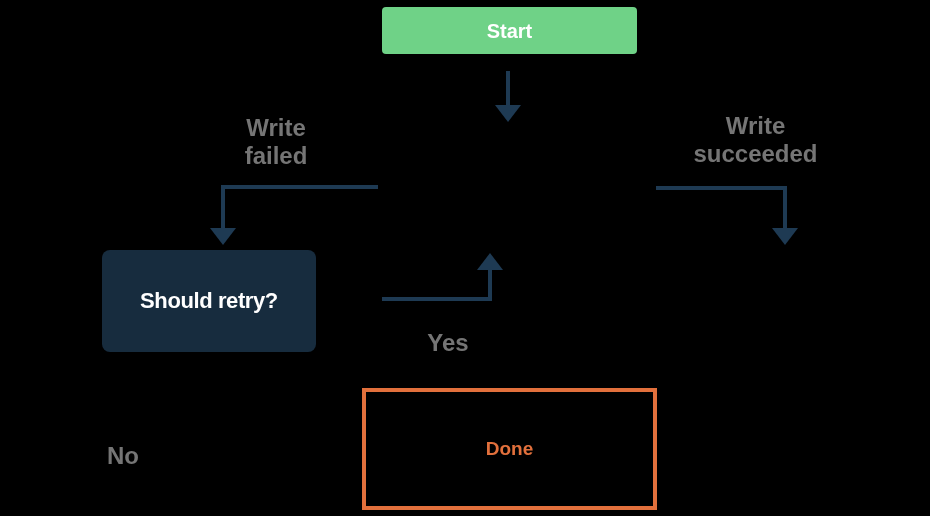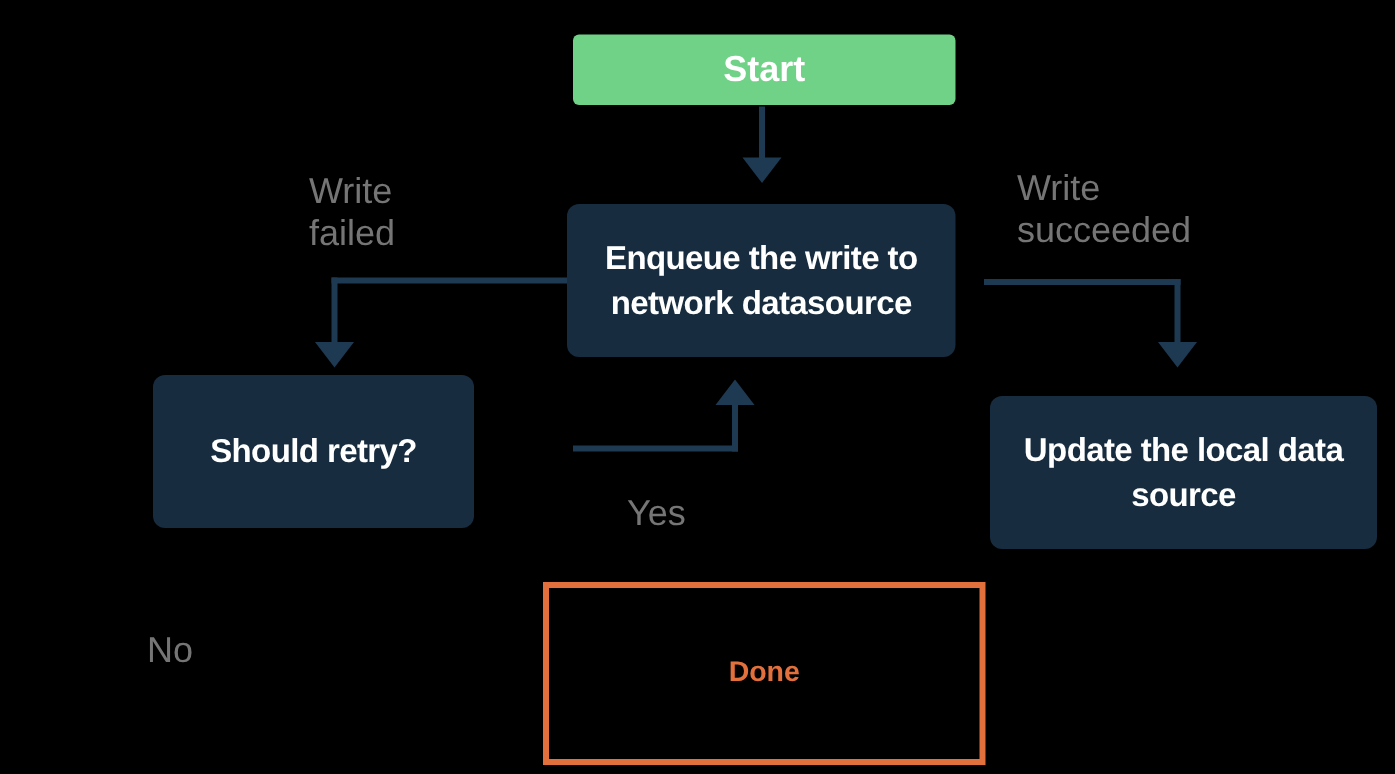--- a/index.html
+++ b/index.html
@@ -7,48 +7,44 @@
     position:relative;width:930px;height:516px;overflow:hidden;
     background:var(--background,#000);
     font-family:"Liberation Sans",sans-serif;
   }
   .node{
     position:absolute;display:flex;align-items:center;justify-content:center;
     box-sizing:border-box;text-align:center;white-space:pre-line;
     background:var(--node-fill,#172C3E);color:var(--node-text,#fff);
     border-radius:8px;font-size:22px;font-weight:700;letter-spacing:-0.4px;line-height:30px;
   }
-  .node.start{background:var(--start-fill,#6FD287);border-radius:4px;font-size:24px;letter-spacing:0;margin-top:16px;}
+  .node.start{background:var(--start-fill,#6FD287);border-radius:4px;font-size:20px;letter-spacing:0;}
   .node.done{background:transparent;border:4px solid var(--done-accent,#E2703C);
     color:var(--done-accent,#E2703C);border-radius:0;font-size:19px;letter-spacing:0;}
   .line{position:absolute;background:var(--arrow,#1E3A53);}
   .line.h{height:4px;}
   .line.v{width:4px;}
   .head{position:absolute;width:0;height:0;border-left:13px solid transparent;border-right:13px solid transparent;}
   .head.down{border-top:17px solid var(--arrow,#1E3A53);}
   .head.up{border-bottom:17px solid var(--arrow,#1E3A53);}
   .edge-label{
     position:absolute;color:var(--edge-label,#757575);
-    font-size:24px;font-weight:400;line-height:28px;text-align:left;white-space:pre-line;
+    font-size:24px;font-weight:700;line-height:28px;text-align:center;white-space:pre-line;
   }
 </style>
 </head>
 <body>
 
 <div class="canvas">
 
   <div class="node start" style="left:382px;top:7px;width:255px;height:47px;">Start</div>
 
-  <div class="node" style="left:378px;top:136px;width:259px;height:102px;">Enqueue the write to
-network datasource</div>
 
   <div class="node" style="left:102px;top:250px;width:214px;height:102px;">Should retry?</div>
 
-  <div class="node" style="left:660px;top:264px;width:258px;height:102px;">Update the local data
-source</div>
 
   <div class="node done" style="left:362px;top:388px;width:295px;height:122px;">Done</div>
 
   <div class="line v" style="left:506px;top:71px;height:36px;"></div>
   <div class="head down" style="left:495px;top:105px;"></div>
 
   <div class="line h" style="left:221px;top:185px;width:157px;"></div>
   <div class="line v" style="left:221px;top:185px;height:45px;"></div>
   <div class="head down" style="left:210px;top:228px;"></div>
   <div class="edge-label" style="left:206px;top:114px;width:140px;">Write
@@ -58,15 +54,15 @@
   <div class="line v" style="left:783px;top:186px;height:43px;"></div>
   <div class="head down" style="left:772px;top:228px;"></div>
   <div class="edge-label" style="left:678px;top:112px;width:155px;">Write
 succeeded</div>
 
   <div class="line h" style="left:382px;top:297px;width:110px;"></div>
   <div class="line v" style="left:488px;top:268px;height:33px;"></div>
   <div class="head up" style="left:477px;top:253px;"></div>
   <div class="edge-label" style="left:418px;top:329px;width:60px;">Yes</div>
 
-  <div class="edge-label" style="left:98px;top:420px;width:50px;">No</div>
+  <div class="edge-label" style="left:98px;top:442px;width:50px;">No</div>
 
 </div>
 
 </body></html>

